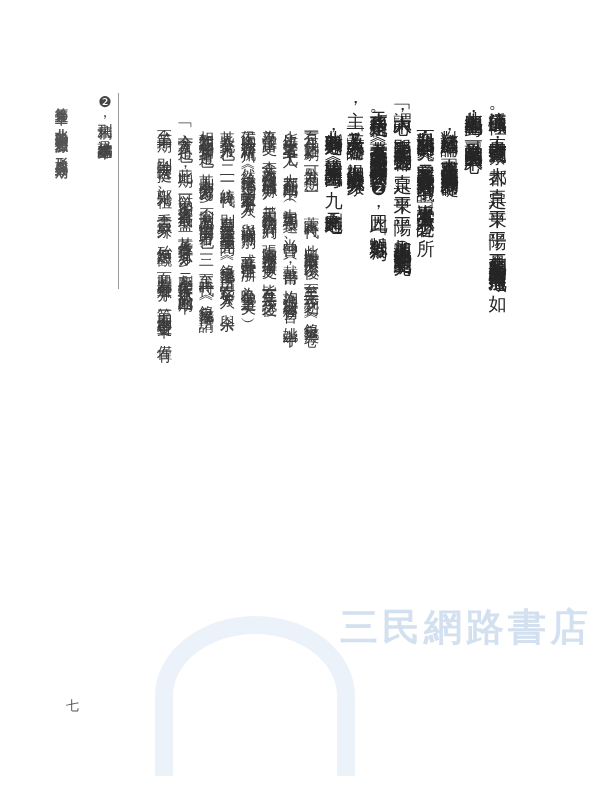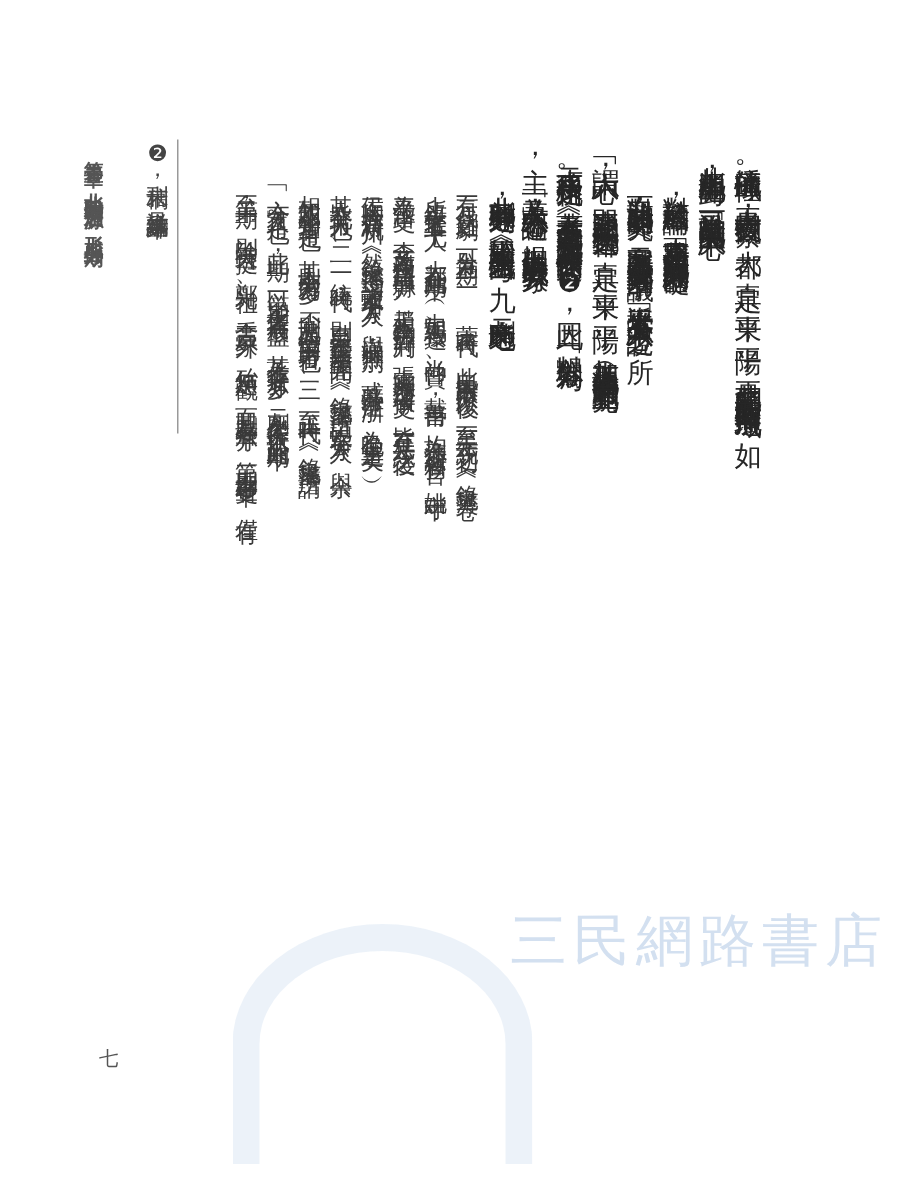--- a/index.html
+++ b/index.html
@@ -8,21 +8,21 @@
   .col{position:absolute;writing-mode:vertical-rl;text-orientation:upright;
        white-space:nowrap;line-height:1;}
   .main{font-size:18.2px;letter-spacing:1.2px;color:#262626;}
   .quote{font-size:15.4px;letter-spacing:2.5px;color:#3a3a3a;}
   .note{font-size:15px;letter-spacing:0.6px;color:#444;}
   .head{font-size:13px;letter-spacing:2px;color:#555;font-weight:bold;}
   .rule{position:absolute;left:118px;top:93px;width:1px;height:196px;background:#999;}
   .pgnum{position:absolute;left:66px;top:697px;font-size:13px;color:#555;}
   .wm{position:absolute;left:323px;top:602px;width:270px;height:90px;pointer-events:none;}
   .wm .t1{position:absolute;left:17px;top:0;font-size:38px;color:rgba(120,160,210,0.33);
-          font-family:"DejaVu Sans",sans-serif;font-weight:normal;letter-spacing:4px;white-space:nowrap;}
+          font-family:"DejaVu Sans",sans-serif;font-weight:bold;letter-spacing:4px;white-space:nowrap;}
   .wm .t2{position:absolute;left:18px;top:41px;font-size:22px;color:rgba(120,160,210,0.33);
           font-family:"DejaVu Sans",sans-serif;white-space:nowrap;}
   .arc{position:absolute;left:155px;top:616px;width:200px;height:160px;border-radius:50% 50% 0 0;
        border:18px solid rgba(140,180,220,0.17);border-bottom:none;box-sizing:border-box;pointer-events:none;}
 </style>
 </head>
 <body>
 
 <div class="col head" style="left:55px;top:97px;">第壹章　北曲雜劇之淵源、形成與分期</div>
 

